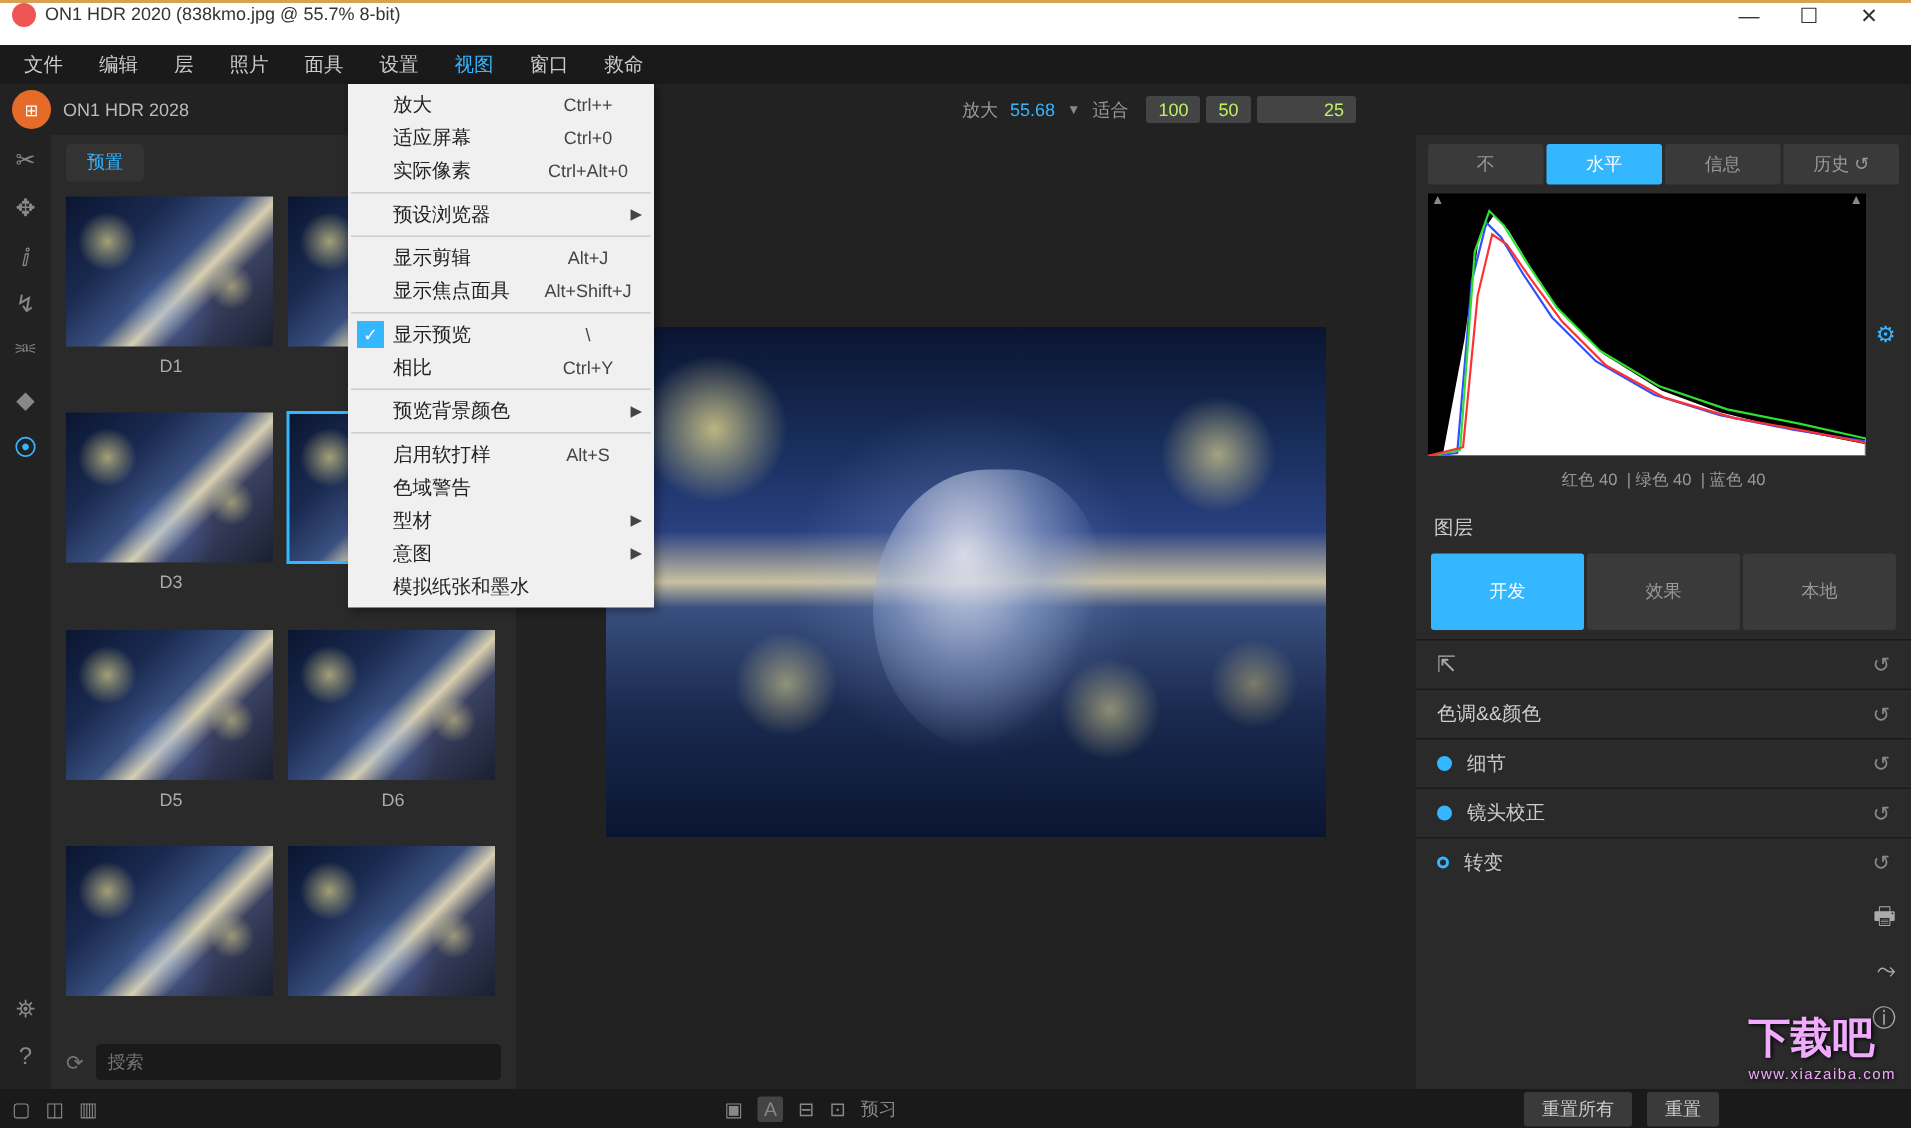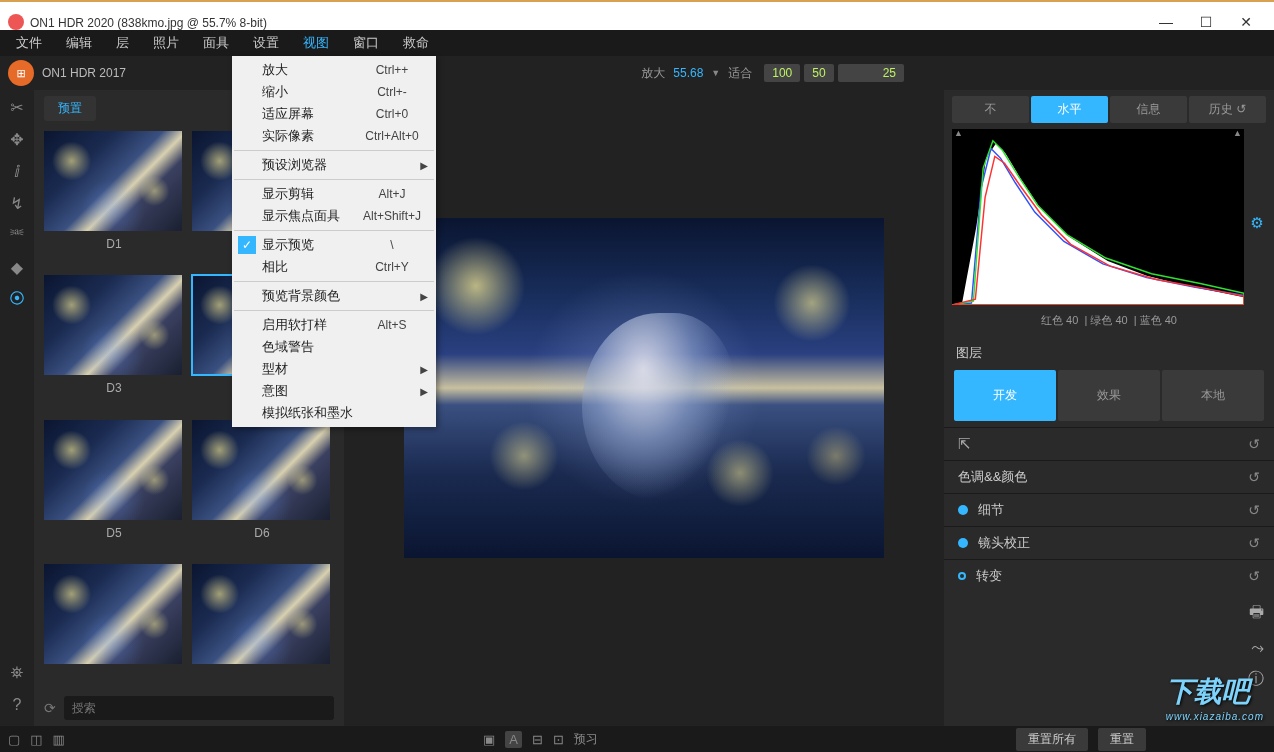--- a/index.html
+++ b/index.html
@@ -1,17 +1,17 @@
 <!DOCTYPE html>
 <html><head>
 <meta charset="utf-8">
 <style>
 * { margin:0; padding:0; box-sizing:border-box; font-family:"Microsoft YaHei","Segoe UI",sans-serif; }
 body { width:1274px; height:752px; background:#2a2a2a; color:#ccc; font-size:12px; overflow:hidden; position:relative; }
-.titlebar { height:30px; background:#fff; display:flex; align-items:flex-end; padding:0 8px; color:#333; border-top:2px solid #d8a050; }
+.titlebar { height:30px; background:#fff; display:flex; align-items:flex-start; padding:0 8px; color:#333; border-top:2px solid #d8a050; }
 .titlebar .logo { width:16px; height:16px; background:#e55; border-radius:50%; margin-right:6px; }
 .titlebar .title { flex:1; font-size:12px; }
 .titlebar .winbtn { width:40px; text-align:center; font-size:14px; cursor:pointer; }
 .menubar { height:26px; background:#1a1a1a; display:flex; align-items:center; padding:0 4px; font-size:13px; }
 .menubar .mitem { padding:20px 12px; cursor:pointer; }
 .menubar .mitem.active { color:#35b7ff; }
 .approw { height:34px; background:#222; display:flex; align-items:center; }
 .approw .appicon { width:26px; height:26px; background:#e66a28; border-radius:50%; margin:0 8px; display:flex; align-items:center; justify-content:center; color:#fff; font-size:11px; }
 .approw .appname { flex:0 0 auto; color:#bbb; }
 .approw .spacer { flex:1; }
@@ -68,21 +68,21 @@
 .botbar .bsp { flex:1; }
 .botbar .bbtn { background:#3a3a3a; padding:3px 12px; border-radius:2px; cursor:pointer; color:#ccc; font-size:12px; }
 
 .dropdown { position:absolute; left:232px; top:56px; width:204px; background:#f0f0f0; color:#222; box-shadow:2px 2px 6px rgba(0,0,0,0.4); z-index:100; padding:3px 0; font-size:13px; }
 .dropdown .drow { display:flex; align-items:center; padding:4px 8px 4px 30px; cursor:pointer; position:relative; height:22px; }
 .dropdown .drow .dl { flex:1; }
 .dropdown .drow .ds { color:#444; font-size:12px; width:72px; text-align:center;}
 .dropdown .drow .arr { color:#444; font-size:10px; margin-left:auto; }
 .dropdown .drow .chk { position:absolute; left:6px; top:2px; width:18px; height:18px; background:#35b7ff; color:#fff; display:flex; align-items:center; justify-content:center; font-size:12px; }
 .dropdown hr { border:none; border-top:1px solid #ccc; margin:3px 2px; }
-.watermark { position:absolute; right:10px; bottom:30px; font-size:28px; font-weight:bold; color:#7dd3fc; text-shadow:1px 1px 3px #000; font-style:italic; pointer-events:none; z-index:50;}
+.watermark { position:absolute; right:10px; bottom:30px; font-size:28px; font-weight:bold; color:#f0abfc; text-shadow:1px 1px 3px #000; pointer-events:none; z-index:50;}
 .watermark small { display:block; font-size:10px; font-weight:normal; letter-spacing:1px; }
 </style>
 </head>
 <body>
 
 <div class="titlebar">
   <div class="logo"></div>
   <div class="title">ON1 HDR 2020 (838kmo.jpg @ 55.7% 8-bit)</div>
   <div class="winbtn">—</div>
   <div class="winbtn">☐</div>
@@ -96,21 +96,21 @@
     <div class="mitem">照片</div>
     <div class="mitem">面具</div>
     <div class="mitem">设置</div>
     <div class="mitem active">视图</div>
     <div class="mitem">窗口</div>
     <div class="mitem">救命</div>
   </div>
 
 <div class="approw">
   <div class="appicon">⊞</div>
-  <div class="appname">ON1 HDR 2017</div>
+  <div class="appname">ON1 HDR 2028</div>
   <div class="spacer"></div>
   <div class="zoom">
     <span>放大</span>
     <span class="zval">55.68</span>
     <span style="color:#888;font-size:9px;">▼</span>
     <span class="zfit">适合</span>
     <span id="zpresets"><span class="zbtn" style="margin-left: 4px;">100</span><span class="zbtn" style="margin-left: 4px;">50</span><span class="zbtn" style="margin-left: 4px; padding-left: 45px;">25</span></span>
   </div>
   <div style="width:330px"></div>
 </div>
@@ -254,24 +254,20 @@
   <span class="bbtn">重置</span>
   <span style="width:110px"></span>
 </div>
 
 <div class="dropdown" id="dropdown">
     <div class="drow">
       <span class="dl">放大</span>
       <span class="ds">Ctrl++</span>
     </div>
     <div class="drow">
-      <span class="dl">缩小</span>
-      <span class="ds">Ctrl+-</span>
-    </div>
-    <div class="drow">
       <span class="dl">适应屏幕</span>
       <span class="ds">Ctrl+0</span>
     </div>
     <div class="drow">
       <span class="dl">实际像素</span>
       <span class="ds">Ctrl+Alt+0</span>
     </div>
     <hr>
     <div class="drow">
       <span class="dl">预设浏览器</span>

